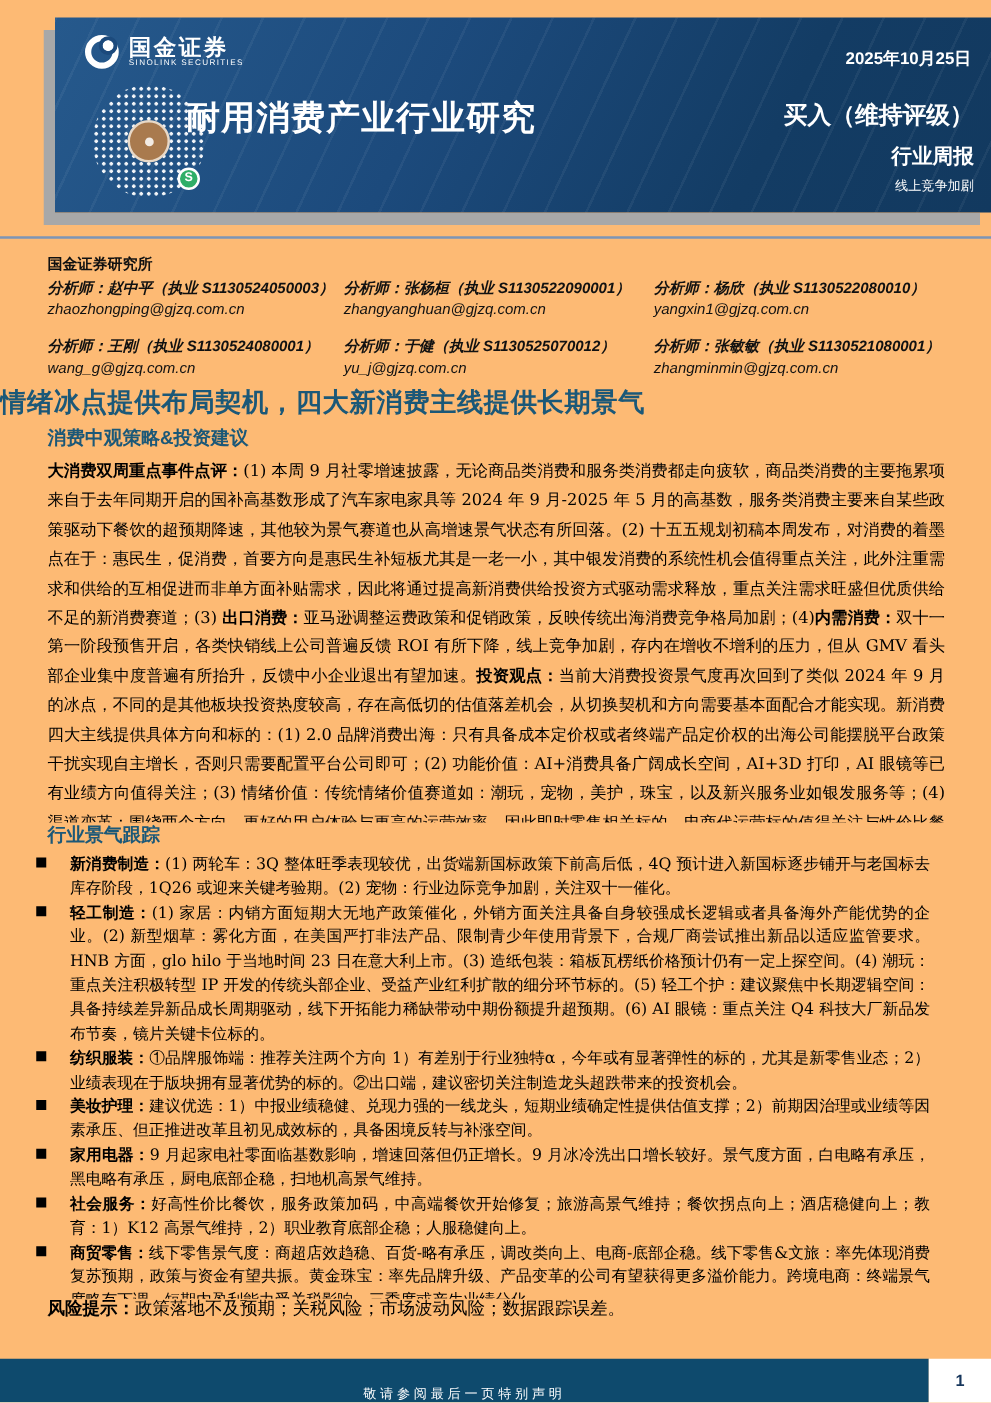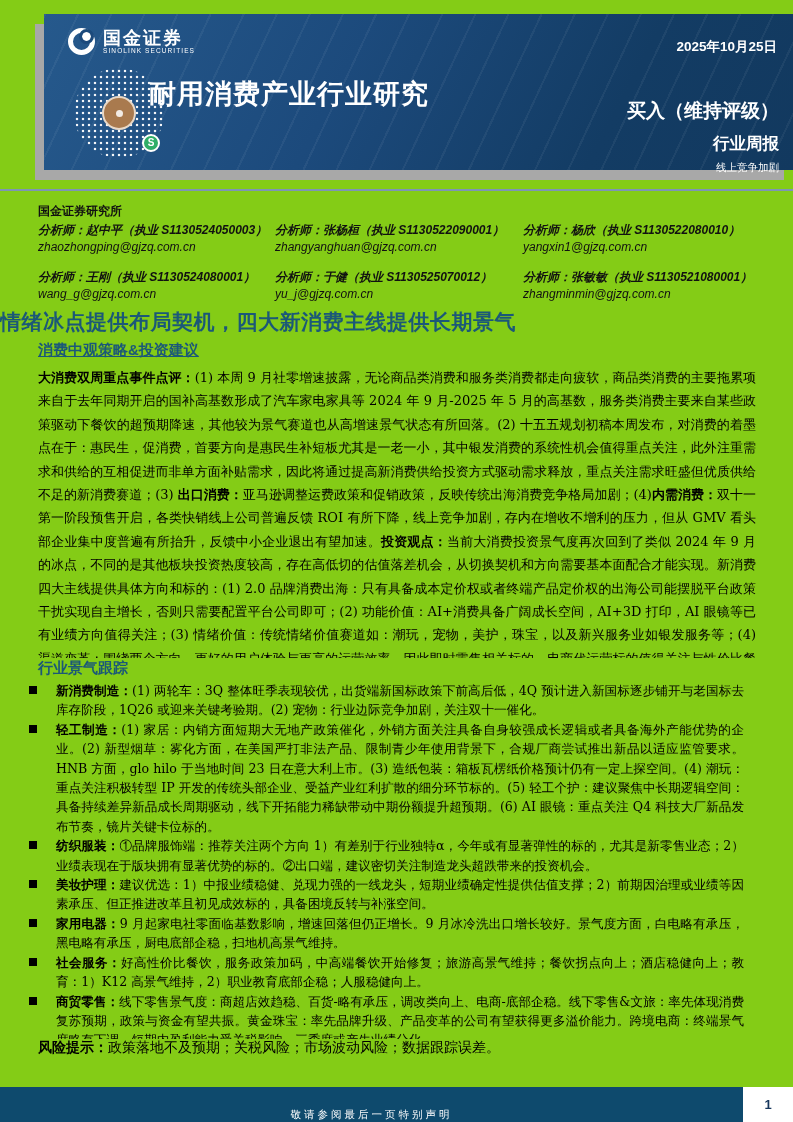--- a/index.html
+++ b/index.html
@@ -1,37 +1,37 @@
 <!DOCTYPE html>
 <html><head>
 <meta charset="utf-8">
 <style>
   * { margin:0; padding:0; box-sizing:border-box; }
   html,body { background:#ffffff; }
   body { font-family:"Liberation Sans", sans-serif; }
-  .page { position:relative; width:793px; height:1122px; background:#84cc16; overflow:hidden; margin:0 auto; }
+  .page { position:relative; width:793px; height:1122px; background:#fdba74; overflow:hidden; margin:0 auto; }
 
   
   .banner {
     position:absolute; left:44px; top:14px; right:0; height:156px;
     background:
       repeating-linear-gradient(115deg, rgba(255,255,255,0.05) 0 2px, rgba(255,255,255,0) 2px 30px),
       linear-gradient(118deg, #26598c 0%, #1c4a7c 40%, #133c64 75%, #12395f 100%);
     box-shadow:-9px 10px 0 0 #a8a8a8;
     color:#fff;
   }
   .logo { position:absolute; left:24px; top:14px; display:flex; align-items:center; }
   .logo-mark { position:relative; width:27px; height:27px; border:5px solid #fff; border-radius:50%; margin-right:8px; }
   .logo-mark::after { content:""; position:absolute; right:-4px; top:-4px; width:9px; height:9px; background:#1c4a7c; border:3px solid #1c4a7c; border-radius:50%; box-shadow:inset 0 0 0 5px #fff; }
   .logo-text { line-height:1.05; }
   .logo-cn { font-size:18px; font-weight:bold; letter-spacing:2px; }
   .logo-en { font-size:6.5px; letter-spacing:1.1px; }
   .banner-date { position:absolute; right:16px; top:24px; font-size:13.5px; font-weight:bold; }
   .banner-title { position:absolute; left:0; top:62px; width:490px; text-align:center; font-size:27px; font-weight:bold; letter-spacing:1px; }
-  .rating-block { position:absolute; right:14px; top:84px; text-align:right; }
+  .rating-block { position:absolute; right:14px; top:65px; text-align:right; }
   .rating-main { font-size:19px; font-weight:bold; }
   .rating-type { font-size:16.5px; font-weight:bold; margin-top:9px; }
   .rating-tag { font-size:10.5px; margin-top:6px; }
   .qr {
     position:absolute; left:30px; top:54px; width:90px; height:90px; border-radius:50%;
     background-image:radial-gradient(circle, rgba(255,255,255,0.95) 1.4px, rgba(255,255,255,0) 1.6px);
     background-size:6px 6px;
   }
   .qr-center { position:absolute; left:50%; top:50%; width:34px; height:34px; margin:-17px 0 0 -17px; border-radius:50%; background:#a97a4e; border:2px solid #e8d9c8; display:flex; align-items:center; justify-content:center; }
   .qr-center-dot { width:7px; height:7px; border-radius:50%; background:#fff; opacity:.85; }
@@ -44,21 +44,21 @@
   .analysts { position:absolute; left:38px; top:203px; right:18px; color:#111; }
   .institute { font-size:12px; font-weight:bold; margin-bottom:3px; }
   .an-grid { display:grid; grid-template-columns:237px 248px 1fr; row-gap:15px;font-style:italic; }
   .an-cell { font-size:12px; line-height:15px; }
   .an-name { font-weight:bold; }
   .an-email { margin-top:2px; font-weight:normal; }
 
   
   .main-title { position:absolute; left:0; width:100%; top:308px; text-align:left; font-size:21px; font-weight:bold; color:#1b5878; letter-spacing:0.5px; }
   .sec-heading { position:absolute; left:38px; font-size:15px; font-weight:bold; color:#1b5878; }
-  .sec1 { top:341px;text-decoration:underline; }
+  .sec1 { top:341px; }
   .sec2 { top:659px;text-align:right; }
   .body-serif { font-family:"DejaVu Serif", "Liberation Serif", serif; color:#000; }
   .para { position:absolute; left:38px; top:366px; width:718px; height:292px; overflow:hidden;
           font-size:13px; line-height:23.4px; text-align:justify; }
   .bullets { position:absolute; left:26px; top:681px; width:718px; height:358px; overflow:hidden; list-style:none; }
   .bullets li { position:relative; padding-left:30px; font-size:12.6px; line-height:19.4px; text-align:justify; }
   .sq { position:absolute; left:3px; top:5px; width:8px; height:8px; background:#000; }
   .b-label { font-weight:bold; }
   .risk { position:absolute; left:38px; top:1038px; width:718px; font-size:14px; line-height:19px; }
   .risk-label { font-weight:bold; }

